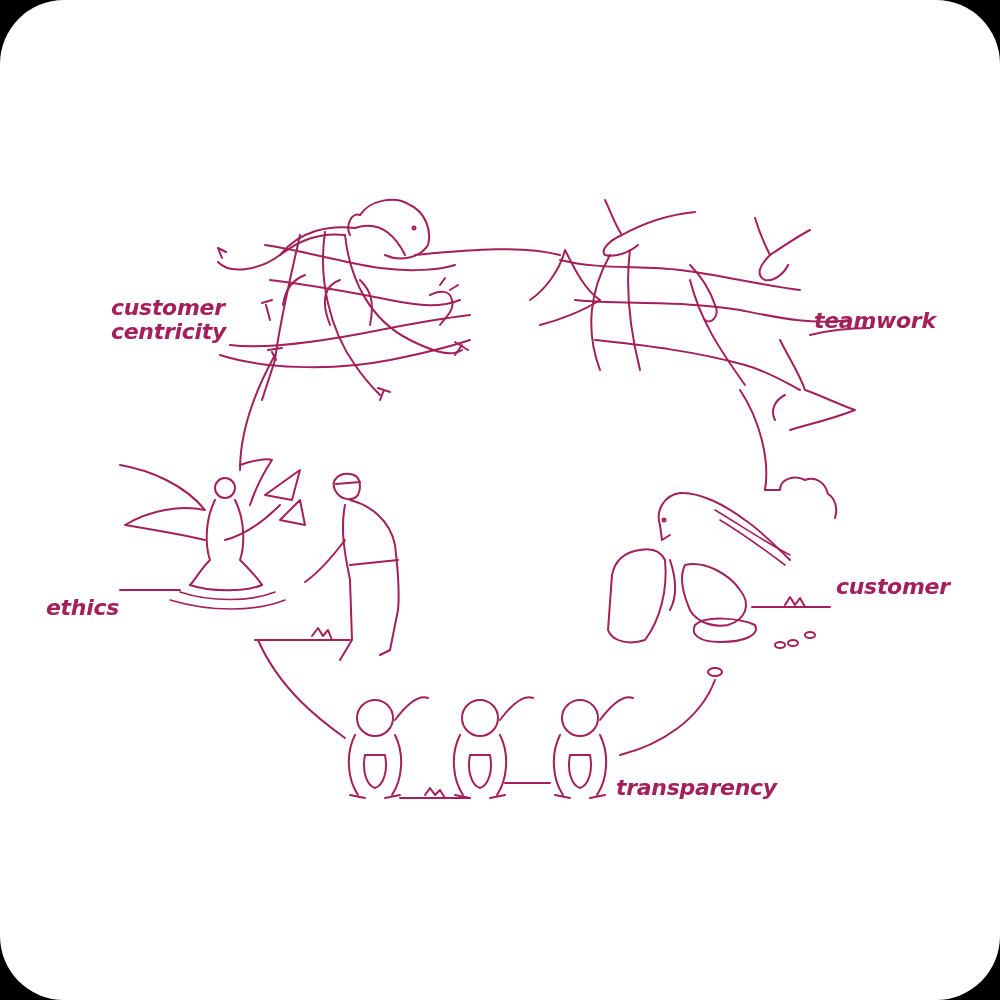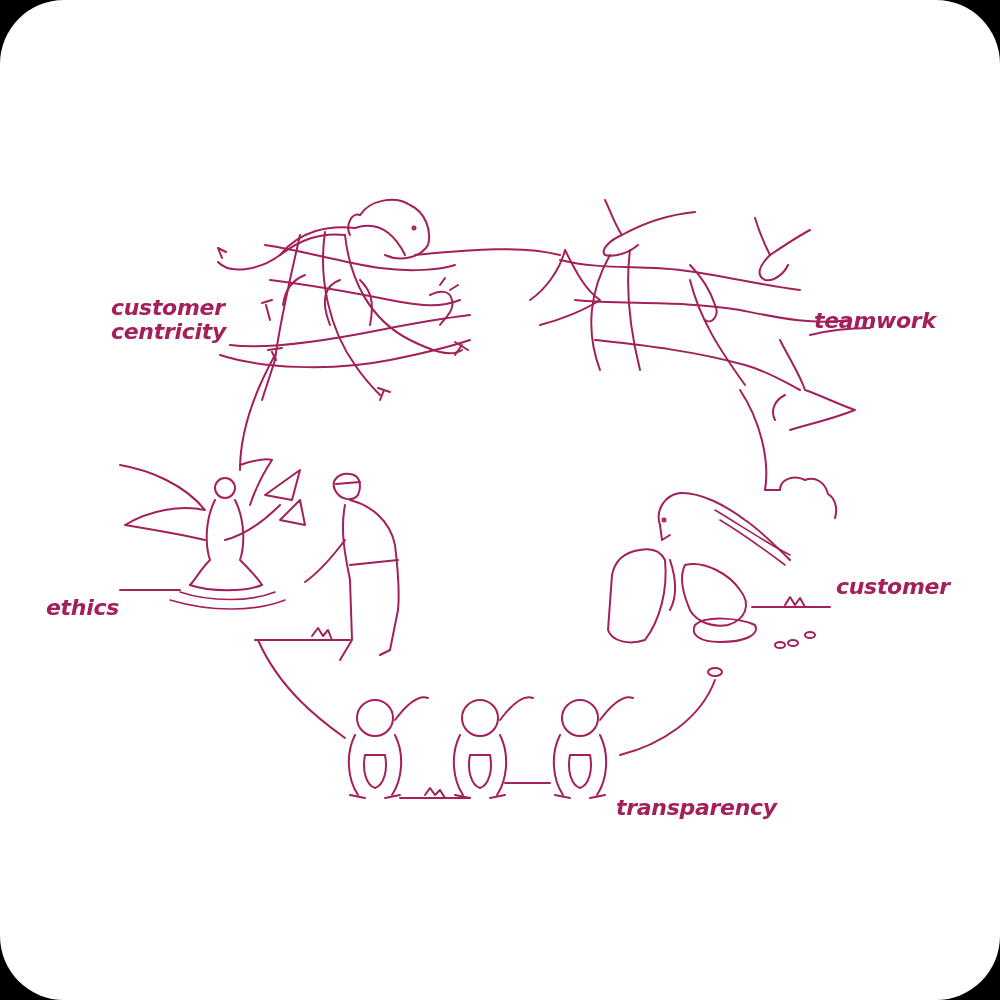--- a/index.html
+++ b/index.html
@@ -137,15 +137,15 @@
 
     <path class="stroke" d="M 810 335 C 830 330, 850 328, 870 328"></path>
   </svg>
 
   <div class="label" style="left:111px; top:296px;">
     <div>customer</div>
     <div>centricity</div>
   </div>
   <div class="label" style="left:814px; top:309px;">teamwork</div>
   <div class="label" style="left:836px; top:575px;">customer</div>
-  <div class="label" style="left:616px; top:796px;">transparency</div>
+  <div class="label" style="left:616px; top:776px;">transparency</div>
   <div class="label" style="left:46px; top:596px;">ethics</div>
 </div>
 
 </body></html>

